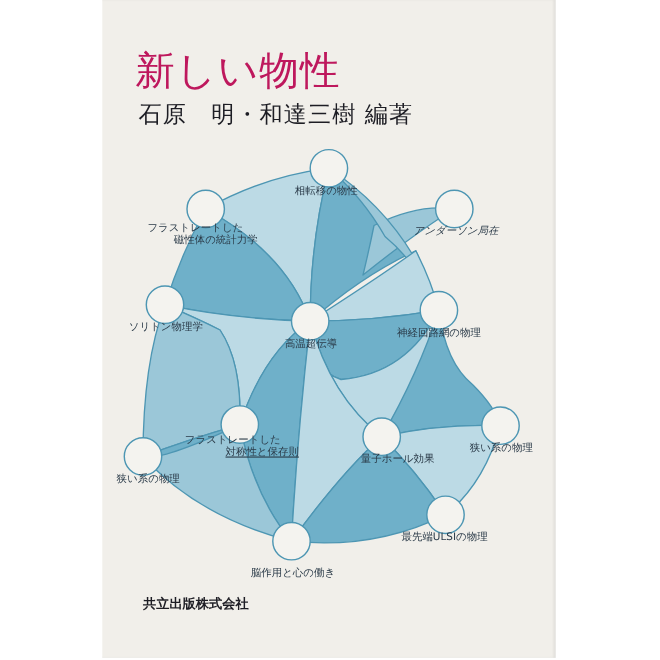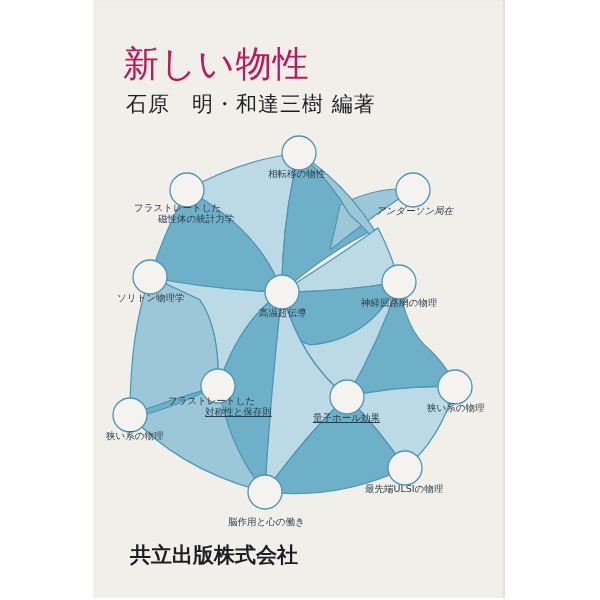--- a/index.html
+++ b/index.html
@@ -20,21 +20,21 @@
       font-family: "DejaVu Sans", sans-serif;
     }
     .authors {
       position: absolute; left: 126px; top: 90px;
       font-size: 21px; color: #1d1d24; white-space: nowrap;
       letter-spacing: 1px;
       font-family: "DejaVu Sans", sans-serif;
     }
     .publisher {
       position: absolute; left: 130px; top: 541px;
-      font-size: 21px; color: #1d1d24; font-weight: bold; white-space: nowrap;
+      font-size: 12px; color: #1d1d24; font-weight: bold; white-space: nowrap;
       font-family: "DejaVu Serif", serif;
     }
     svg.diagram { position: absolute; left: 0; top: 0; }
     .node-label {
       position: absolute; font-size: 9.5px; color: #2a3a48; white-space: nowrap;
       line-height: 11px;
       font-family: "DejaVu Sans", sans-serif;
       margin-top: 21px;
     }
   </style>
@@ -103,18 +103,18 @@
 <div class="node-label" style="left:268px; top:147px;">相転移の物性</div>
 <div class="node-label" style="left:134px; top:181px;">フラストレートした</div>
 <div class="node-label" style="left:158px; top:192px;">磁性体の統計力学</div>
 <div class="node-label" style="left:376px; top:184px;font-style:italic;">アンダーソン局在</div>
 <div class="node-label" style="left:117px; top:271px;">ソリトン物理学</div>
 <div class="node-label" style="left:259px; top:286px;">高温超伝導</div>
 <div class="node-label" style="left:361px; top:276px;">神経回路網の物理</div>
 <div class="node-label" style="left:168px; top:374px;">フラストレートした</div>
 <div class="node-label" style="left:205px; top:385px;text-decoration:underline;">対称性と保存則</div>
 <div class="node-label" style="left:106px; top:409px;">狭い系の物理</div>
-<div class="node-label" style="left:313px; top:391px;text-decoration:underline;">量子ホール効果</div>
+<div class="node-label" style="left:328px; top:391px;">量子ホール効果</div>
 <div class="node-label" style="left:427px; top:381px;">狭い系の物理</div>
 <div class="node-label" style="left:365px; top:462px;">最先端ULSIの物理</div>
 <div class="node-label" style="left:228px; top:495px;">脳作用と心の働き</div>
 
 <div class="publisher">共立出版株式会社</div>
 
 </body></html>

